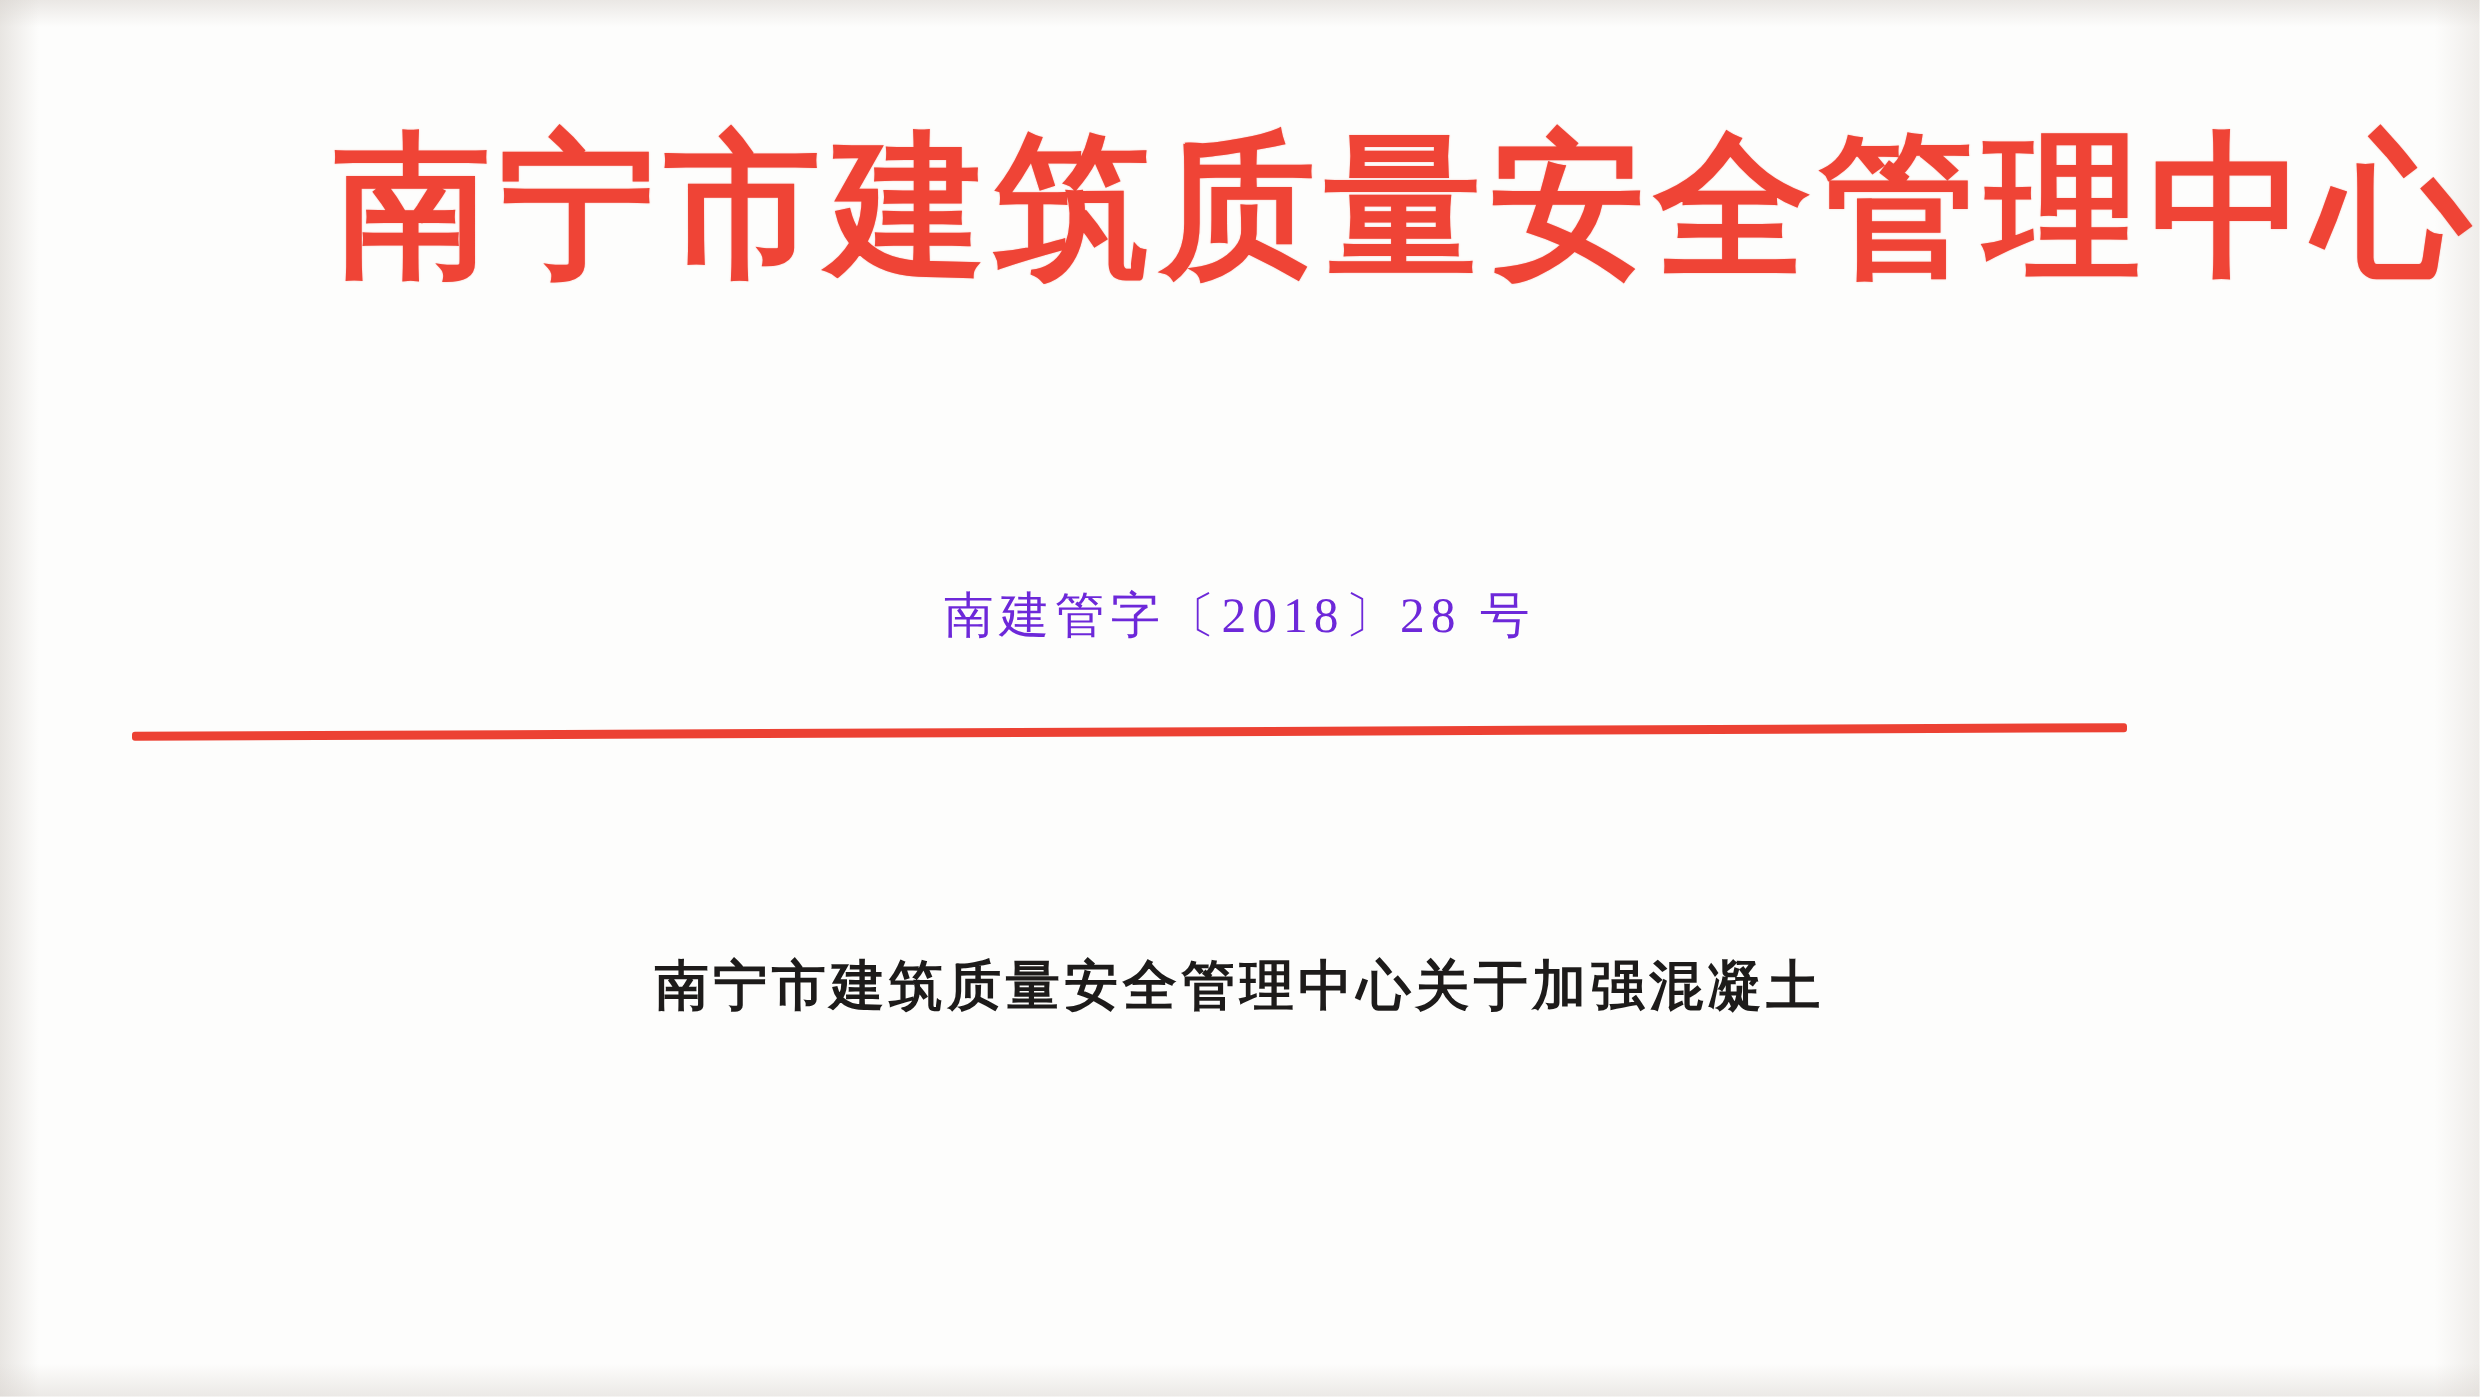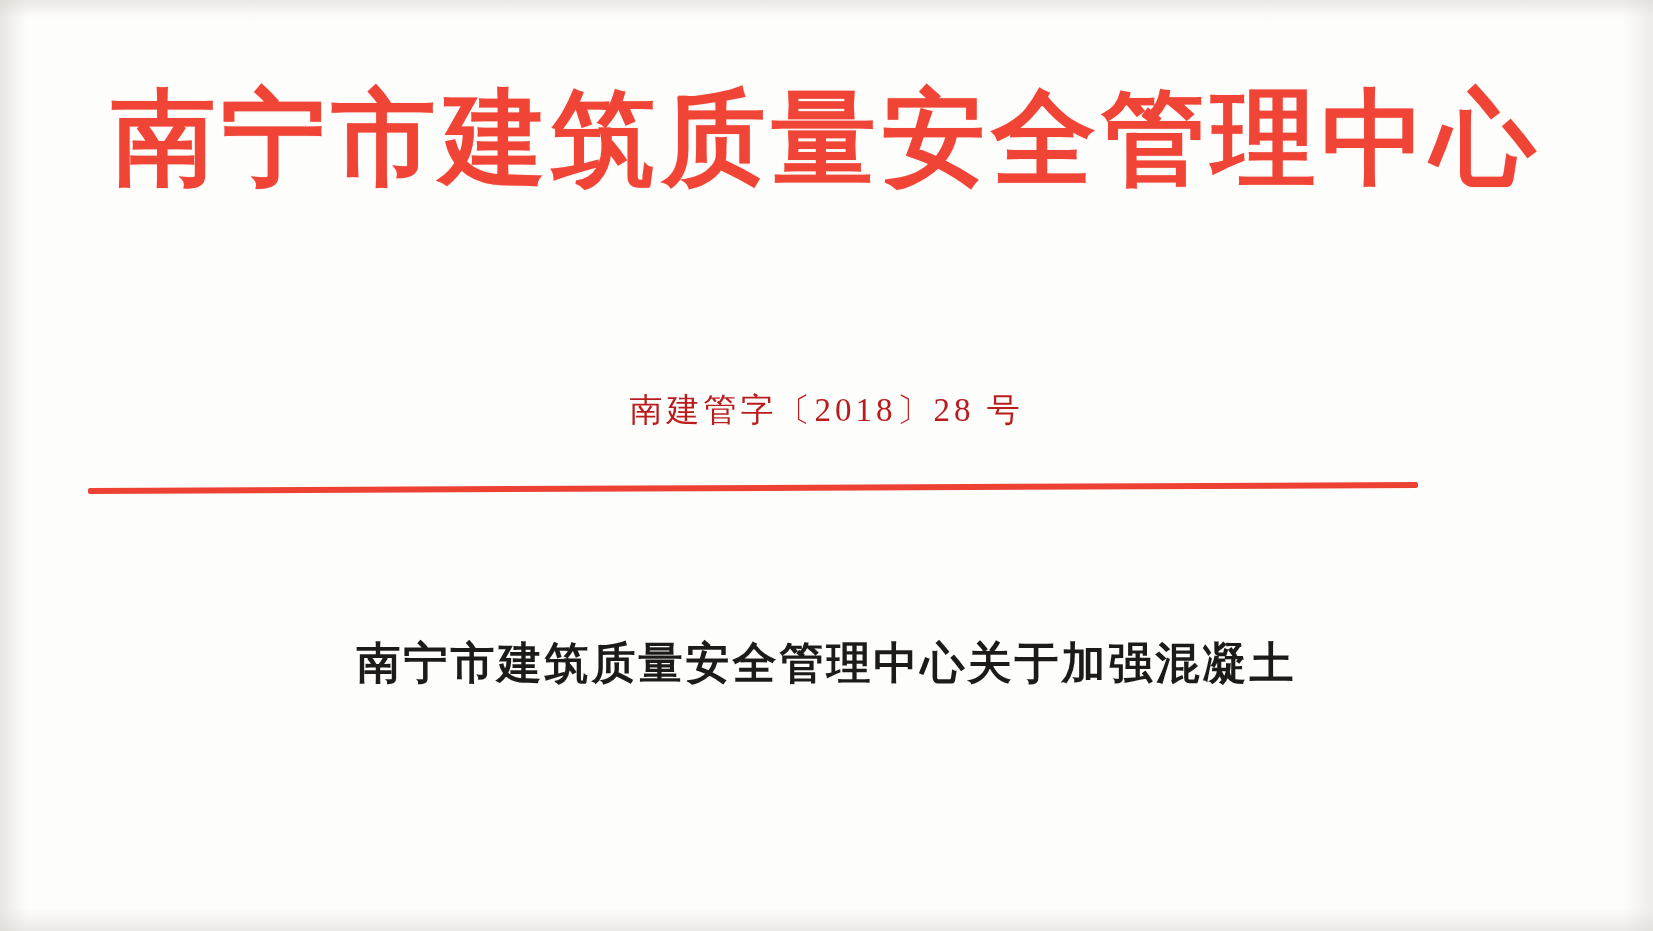--- a/index.html
+++ b/index.html
@@ -20,39 +20,39 @@
     background: #fdfdfc;
     box-sizing: border-box;
   }
 
   
   .masthead {
     position: absolute;
     top: 78px;
     left: 0;
     width: 1653px;
-    text-align: center;
+    text-align: right;
     color: #ef4436;
     font-family: "Liberation Serif", serif;
     font-weight: bold;
     font-size: 104px;
     letter-spacing: 6px;
     line-height: 1.18;
     white-space: nowrap;
     text-shadow: 0 0 1px rgba(239,68,54,0.45);
   }
 
   
   .doc-number {
     position: absolute;
     top: 388px;
     left: 0;
     width: 1653px;
     text-align: center;
-    color: #b91c1c;
+    color: #6d28d9;
     font-family: "Liberation Serif", serif;
     font-size: 33px;
     letter-spacing: 4px;
     white-space: nowrap;
   }
 
   
   .red-rule {
     position: absolute;
     top: 485px;
@@ -67,21 +67,21 @@
   
   .title-block {
     position: absolute;
     top: 628px;
     left: 0;
     width: 1653px;
     text-align: center;
     color: #1d1b1a;
     font-family: "Liberation Serif", serif;
     font-weight: bold;
-    font-size: 44px;
+    font-size: 36px;
     letter-spacing: 3px;
     line-height: 1.62;
   }
   .title-line {
     display: block;
     white-space: nowrap;
   }
 
   
   .edge-shade-left {

